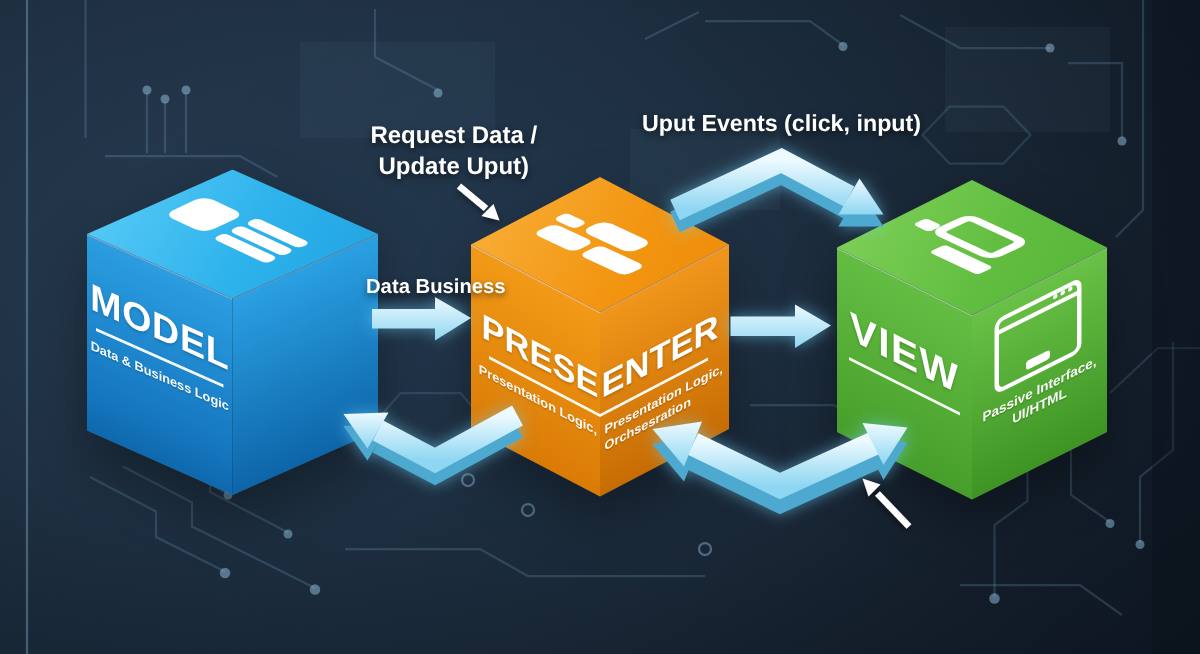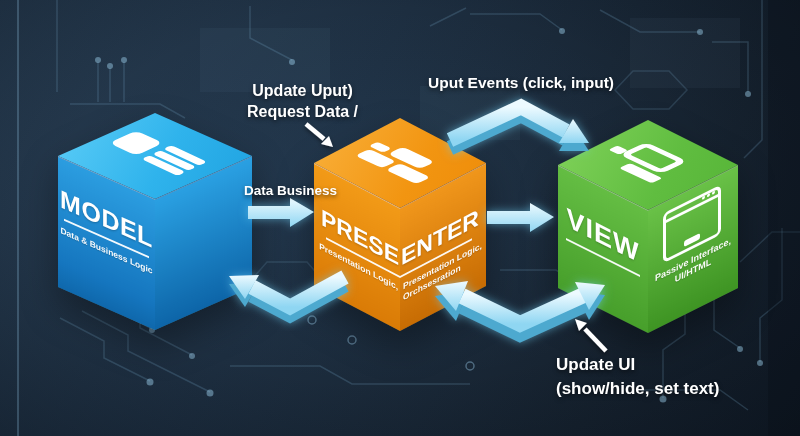--- a/index.html
+++ b/index.html
@@ -257,23 +257,19 @@
       <path d="M306,124 L324,139" stroke-width="4.5" fill="none"></path>
       <polygon points="333,147 321,144 329,136" stroke="none"></polygon>
     </g>
     <g filter="url(#soft)" stroke="#fff" fill="#fff">
       <path d="M606,351 L585,329" stroke-width="4.5" fill="none"></path>
       <polygon points="575,319 587,323 579,331" stroke="none"></polygon>
     </g>
   </svg>
 
   <div class="label lbl-request">
+    <div>Request Data /</div>
     <div>Update Uput)</div>
-    <div>Request Data /</div>
   </div>
   <div class="label lbl-user">Uput Events (click, input)</div>
   <div class="label lbl-data">Data Business</div>
-  <div class="label lbl-update">
-    <div>Update UI</div>
-    <div>(show/hide, set text)</div>
-  </div>
 
 </div>
 
 </body></html>

